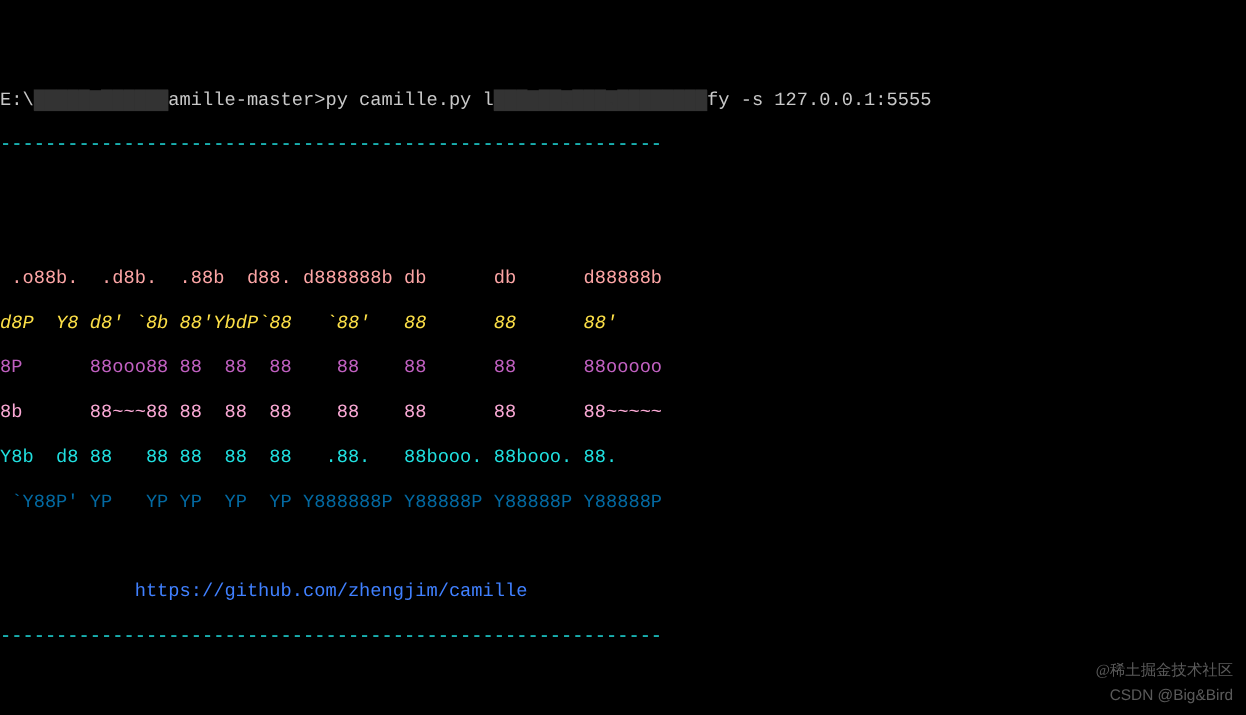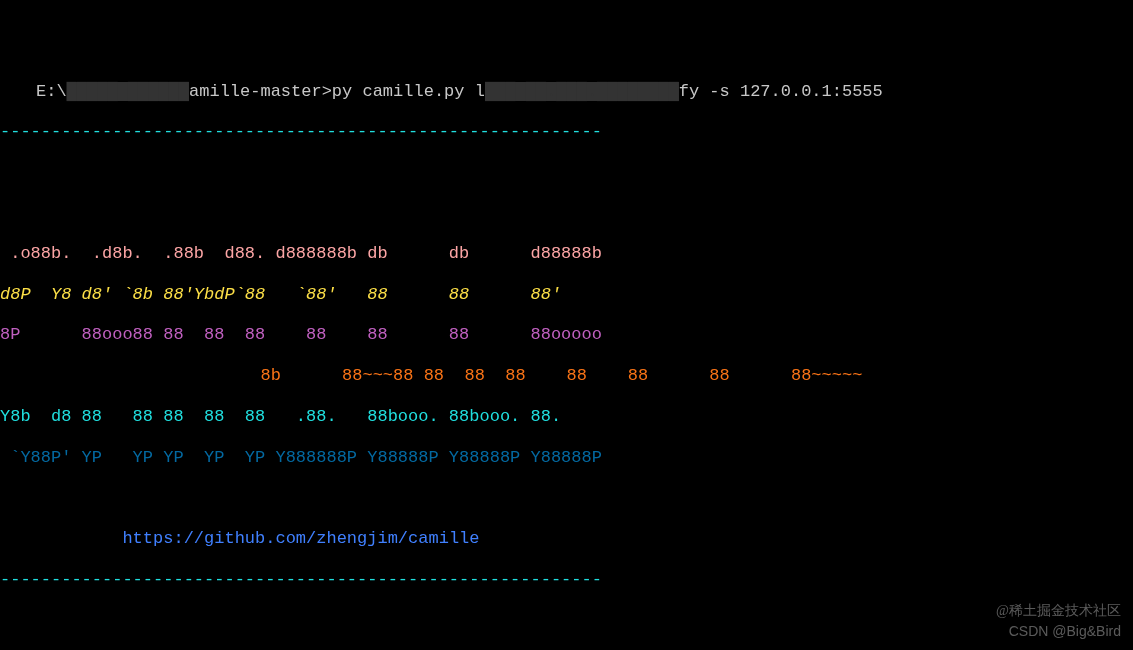--- a/index.html
+++ b/index.html
@@ -14,38 +14,36 @@
       line-height: 1.2;
       color: #20dfdf;
       width: 1133px;
       height: 650px;
       overflow: hidden;
       position: relative;
       white-space: pre;
     }
     .prompt-line {
       color: #c8c8c8;
-      margin-left: 36px;
     }
     .divider {
       color: #20dfdf;
     }
     .ascii-line1 {
       color: #fca5a5;
     }
     .ascii-line2 {
       color: #fde047;
       font-style: italic;
     }
     .ascii-line3 {
       color: #c060c0;
     }
     .ascii-line4 {
-      color: #f97316;
-      text-align: center;
+      color: #f9a8d4;
     }
     .ascii-line5 {
       color: #20dfdf;
     }
     .ascii-line6 {
       color: #0369a1;
     }
     .link-line {
       color: #4080ff;
     }

